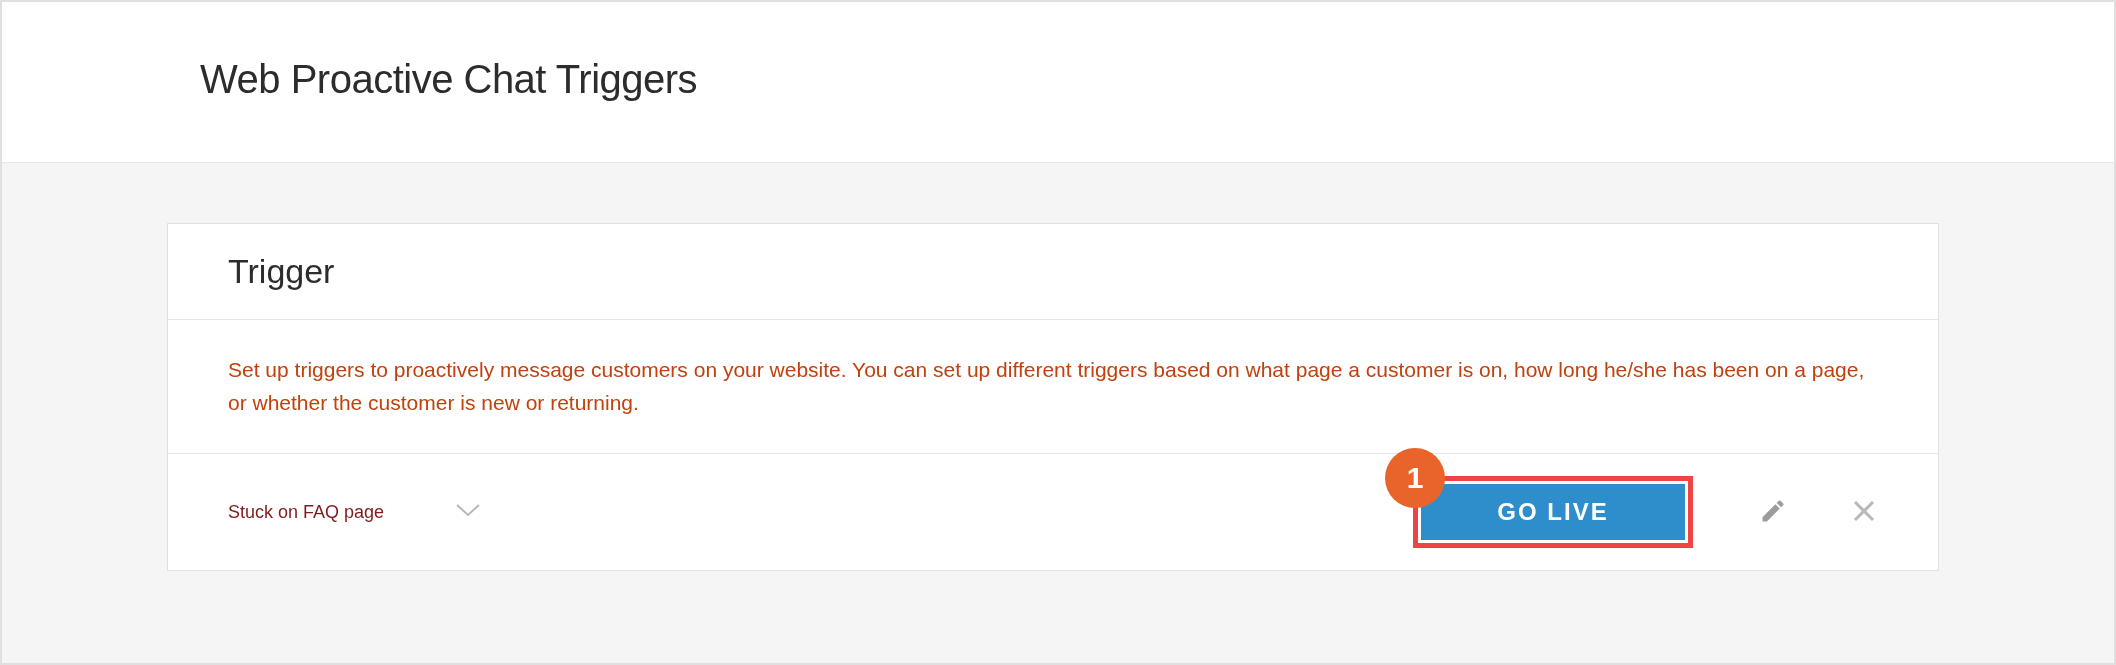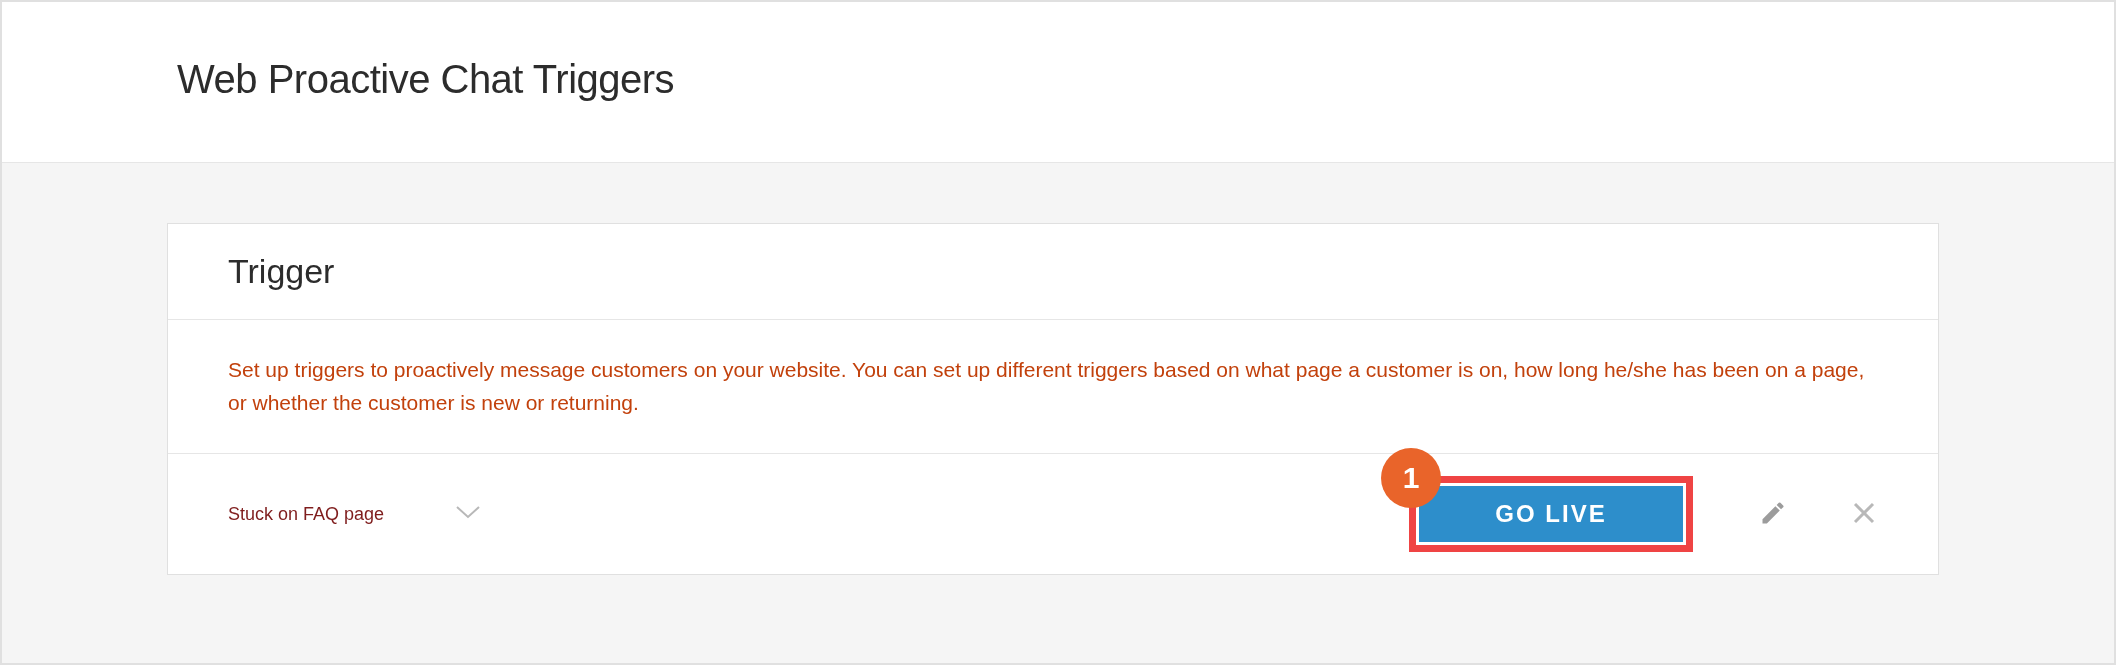--- a/index.html
+++ b/index.html
@@ -17,20 +17,21 @@
     .page-header {
       background: #ffffff;
       border-bottom: 1px solid #e6e6e6;
       padding: 55px 0 60px 175px;
     }
     .page-title {
       font-size: 40px;
       font-weight: 400;
       color: #2c2c2c;
       letter-spacing: -0.5px;
+      margin-left: 23px;
     }
     .body-area {
       padding: 60px 175px 0 165px;
     }
     .panel {
       background: #ffffff;
       border: 1px solid #e0e0e0;
     }
     .panel-header {
       display: flex;
@@ -92,21 +93,21 @@
     .chevron {
       cursor: pointer;
       padding: 6px;
     }
     .spacer { flex: 1; }
     .go-live-wrap {
       position: relative;
       margin-right: 60px;
     }
     .go-live-outline {
-      border: 7px solid #ef4444;
+      border: 5px solid #ef4444;
       padding: 3px;
     }
     .go-live-btn {
       background: #2d8ecb;
       color: #ffffff;
       border: none;
       font-family: inherit;
       font-size: 24px;
       font-weight: 700;
       letter-spacing: 2px;

